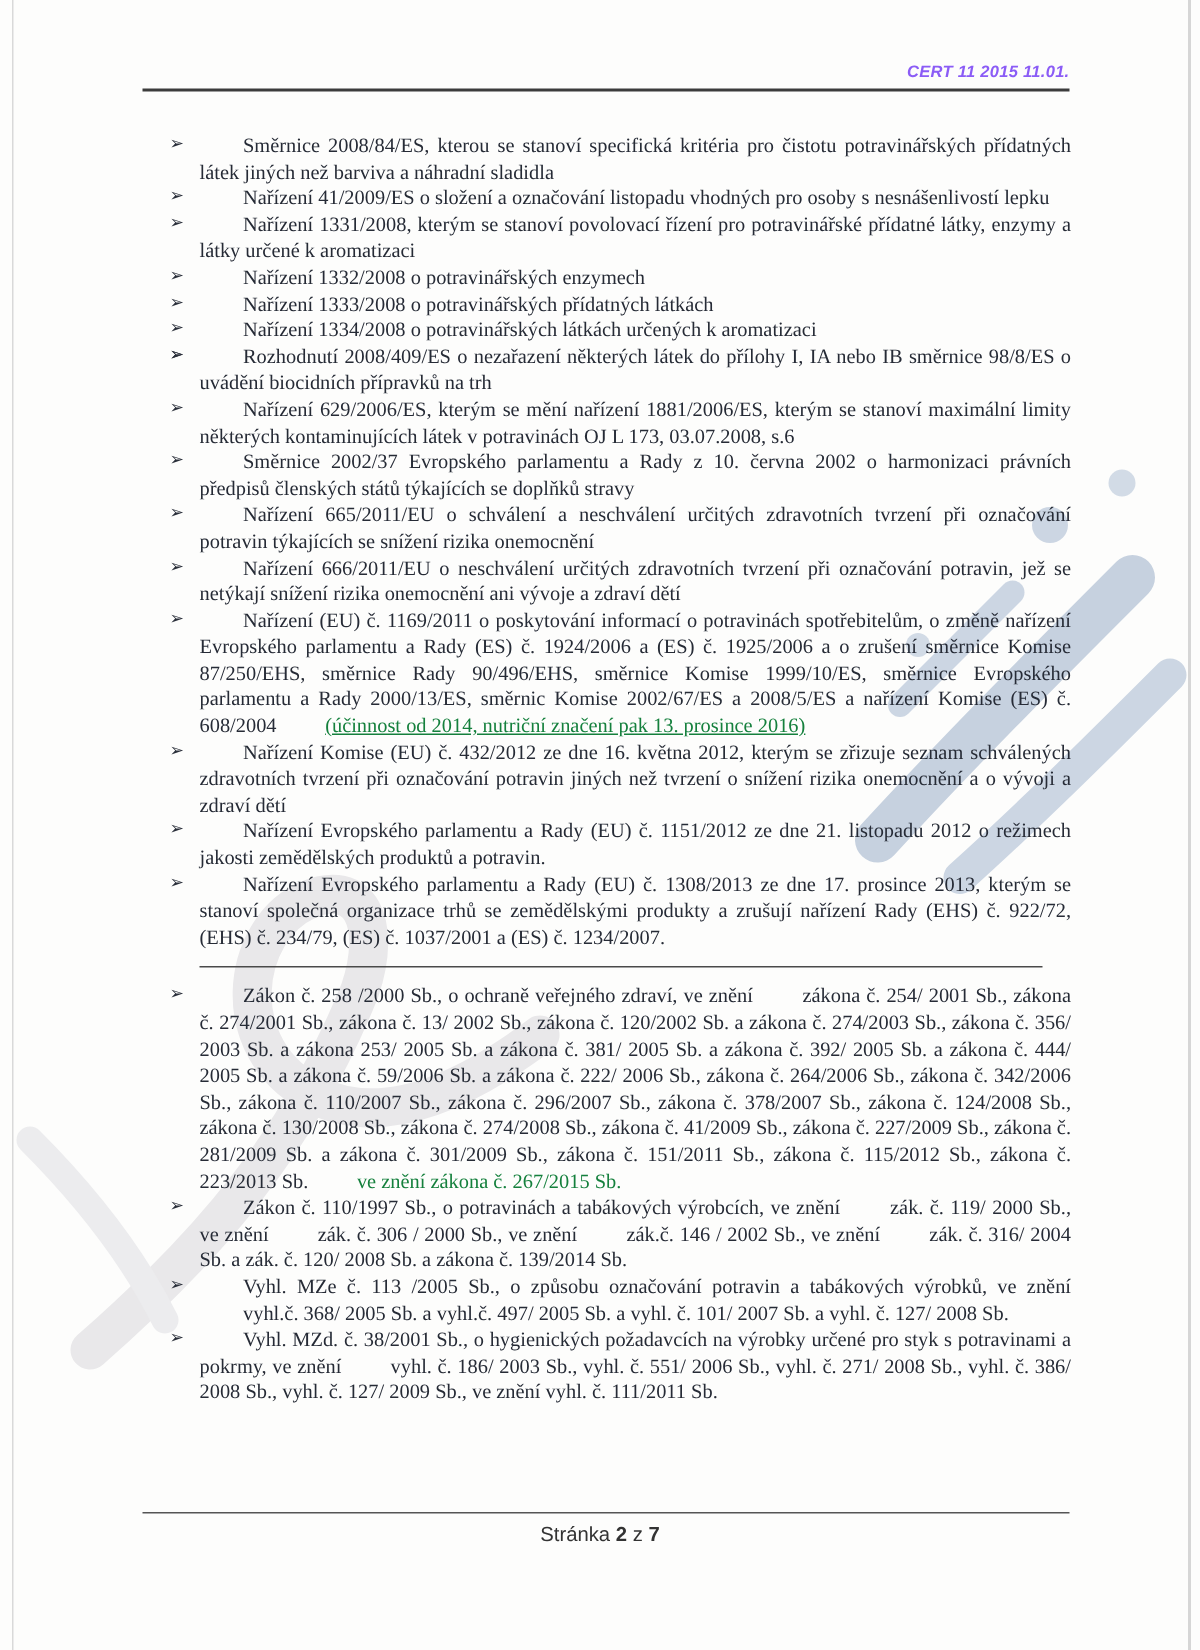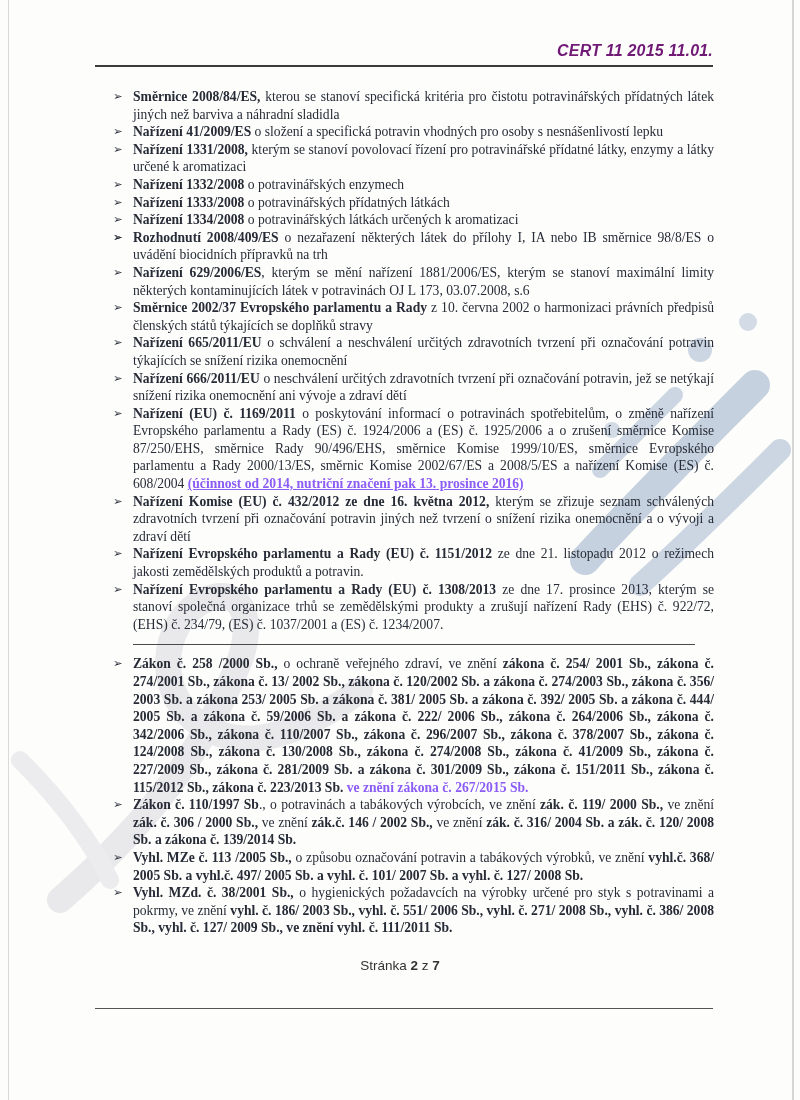--- a/index.html
+++ b/index.html
@@ -13,39 +13,39 @@
   .edge-l{position:absolute;left:8px;top:0;width:1px;height:1100px;background:#d9d9d9;}
   .edge-r{position:absolute;left:792px;top:0;width:2px;height:1100px;background:#d6d6d6;}
 
   
   .wm{position:absolute;left:0;top:0;width:800px;height:1100px;pointer-events:none;}
 
   
   .header{
     position:absolute;left:95px;top:42px;width:618px;
     text-align:right;font-family:"Liberation Sans", sans-serif;
-    font-style:italic;font-weight:700;font-size:16px;color:#701a75;
+    font-style:italic;font-weight:700;font-size:11px;color:#8b5cf6;
     padding-bottom:5px;border-bottom:2px solid #3c3c3c;letter-spacing:.2px;
   }
 
   
   .content{position:absolute;left:113px;top:88px;width:601px;color:#262b36;}
   .li{position:relative;padding-left:20px;text-align:justify;
       font-size:13.6px;line-height:17.6px;}
   .marker{position:absolute;left:0;top:0;font-size:11.5px;color:#2a2f3a;}
-  .seg.b{font-weight:bold;}
-  .seg.red{color:#8b5cf6;}
+  .seg.b{font-weight:normal;margin-left:29px;}
+  .seg.red{color:#15803d;}
   .seg.u{text-decoration:underline;}
 
   .sep{border:none;border-top:1.6px solid #4a4a4a;margin:11px 0 10px 20px;width:562px;}
 
   
   .footer-line{position:absolute;left:95px;top:1008px;width:618px;border-top:1.6px solid #555;}
   .footer{
-    position:absolute;left:0;top:958px;width:800px;text-align:center;
+    position:absolute;left:0;top:1015px;width:800px;text-align:center;
     font-family:"Liberation Sans", sans-serif;font-size:13.5px;color:#333;
   }
   .footer span{white-space:pre;}
   .footer .fb{font-weight:bold;}
 </style>
 </head>
 <body>
 
 <div class="page">
 
@@ -65,21 +65,21 @@
   </svg>
 
   <div class="edge-l"></div>
   <div class="edge-r"></div>
 
   <div class="header">CERT 11 2015 11.01.</div>
 
   <div class="content">
     <div>
         <div class="li"><span class="marker">➢</span><span><span class="seg b">Směrnice 2008/84/ES,</span><span class="seg"> kterou se stanoví specifická kritéria pro čistotu potravinářských přídatných látek jiných než barviva a náhradní sladidla</span></span></div>
-        <div class="li"><span class="marker">➢</span><span><span class="seg b">Nařízení 41/2009/ES</span><span class="seg"> o složení a specifická potravin vhodných pro osoby s nesnášenlivostí lepku</span></span></div>
+        <div class="li"><span class="marker">➢</span><span><span class="seg b">Nařízení 41/2009/ES</span><span class="seg"> o složení a označování listopadu vhodných pro osoby s nesnášenlivostí lepku</span></span></div>
         <div class="li"><span class="marker">➢</span><span><span class="seg b">Nařízení 1331/2008,</span><span class="seg"> kterým se stanoví povolovací řízení pro potravinářské přídatné látky, enzymy a látky určené k aromatizaci</span></span></div>
         <div class="li"><span class="marker">➢</span><span><span class="seg b">Nařízení 1332/2008</span><span class="seg"> o potravinářských enzymech</span></span></div>
         <div class="li"><span class="marker">➢</span><span><span class="seg b">Nařízení 1333/2008</span><span class="seg"> o potravinářských přídatných látkách</span></span></div>
         <div class="li"><span class="marker">➢</span><span><span class="seg b">Nařízení 1334/2008</span><span class="seg"> o potravinářských látkách určených k aromatizaci</span></span></div>
         <div class="li"><span class="marker">➢</span></div>
         <div class="li"><span class="marker">➢</span><span><span class="seg b">Rozhodnutí 2008/409/ES</span><span class="seg"> o nezařazení některých látek do přílohy I, IA nebo IB směrnice 98/8/ES o uvádění biocidních přípravků na trh</span></span></div>
         <div class="li"><span class="marker">➢</span><span><span class="seg b">Nařízení 629/2006/ES</span><span class="seg">, kterým se mění nařízení 1881/2006/ES, kterým se stanoví maximální limity některých kontaminujících látek v potravinách  OJ L 173, 03.07.2008, s.6</span></span></div>
         <div class="li"><span class="marker">➢</span><span><span class="seg b">Směrnice 2002/37 Evropského parlamentu a Rady</span><span class="seg"> z 10. června 2002 o harmonizaci právních předpisů členských států týkajících se doplňků stravy</span></span></div>
         <div class="li"><span class="marker">➢</span><span><span class="seg b">Nařízení 665/2011/EU</span><span class="seg"> o schválení a neschválení určitých zdravotních tvrzení při označování potravin týkajících se snížení rizika onemocnění</span></span></div>
         <div class="li"><span class="marker">➢</span><span><span class="seg b">Nařízení 666/2011/EU</span><span class="seg"> o neschválení určitých zdravotních tvrzení při označování potravin, jež se netýkají snížení rizika onemocnění ani vývoje a zdraví dětí</span></span></div>

